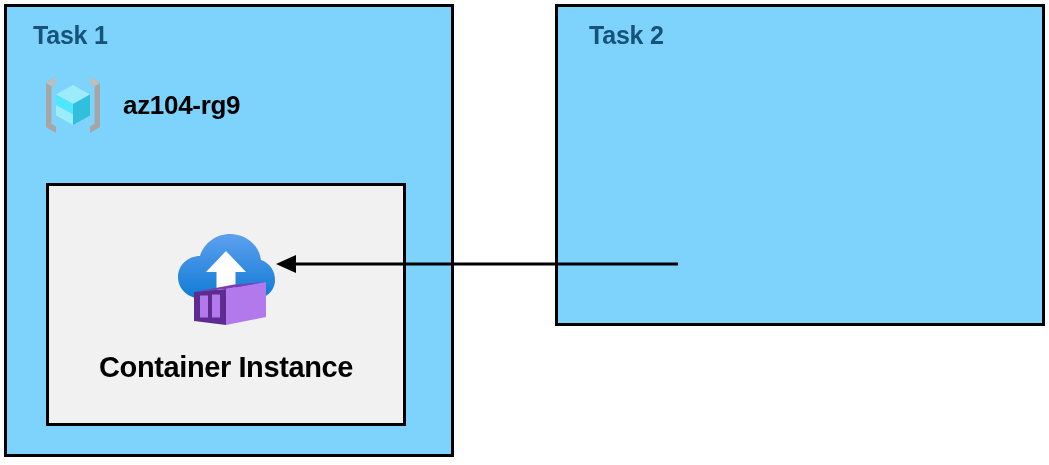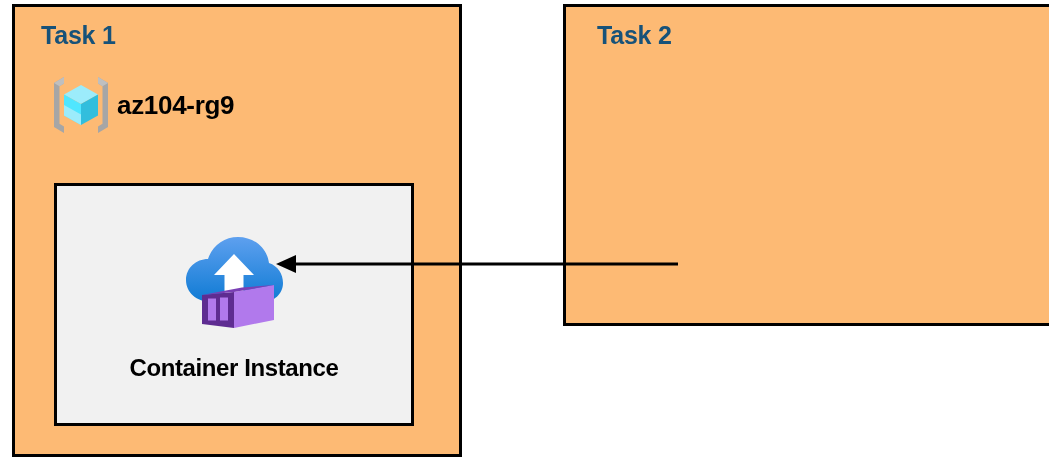--- a/index.html
+++ b/index.html
@@ -17,24 +17,23 @@
   #stage {
     position: absolute;
     left: 0; top: 0;
     width: 1049px;
     height: 465px;
   }
 
   
   .panel {
     position: absolute;
-    background: #fdba74;
+    background: #7dd3fc;
     border: 3px solid #000000;
     box-sizing: border-box;
-    margin-left: 8px;
   }
   #panel-task-1 {
     left: 4px;
     top: 4px;
     width: 450px;
     height: 453px;
   }
   #panel-task-2 {
     left: 555px;
     top: 4px;
@@ -52,20 +51,21 @@
   #panel-task-1 .panel-title { left: 26px; top: 14px; }
   #panel-task-2 .panel-title { left: 31px; top: 14px; }
 
   
   #resource-group-row {
     position: absolute;
     left: 30px;
     top: 62px;
     display: flex;
     align-items: center;
+    gap: 14px;
     text-align: right;
   }
   #resource-group-icon { width: 72px; height: 72px; display: block; }
   #resource-group-name {
     font-size: 26px;
     font-weight: bold;
     color: #000000;
     white-space: nowrap;
     letter-spacing: -0.3px;
   }
@@ -85,21 +85,21 @@
     align-items: center;
     justify-content: center;
   }
   #container-instance-icon {
     width: 104px;
     height: 98px;
     display: block;
     margin-top: 6px;
   }
   #container-instance-label {
-    font-size: 24px;
+    font-size: 29px;
     font-weight: bold;
     color: #000000;
     margin-top: 22px;
     white-space: nowrap;
     letter-spacing: -0.4px;
   }
 
   
   #connector-arrow {
     position: absolute;

